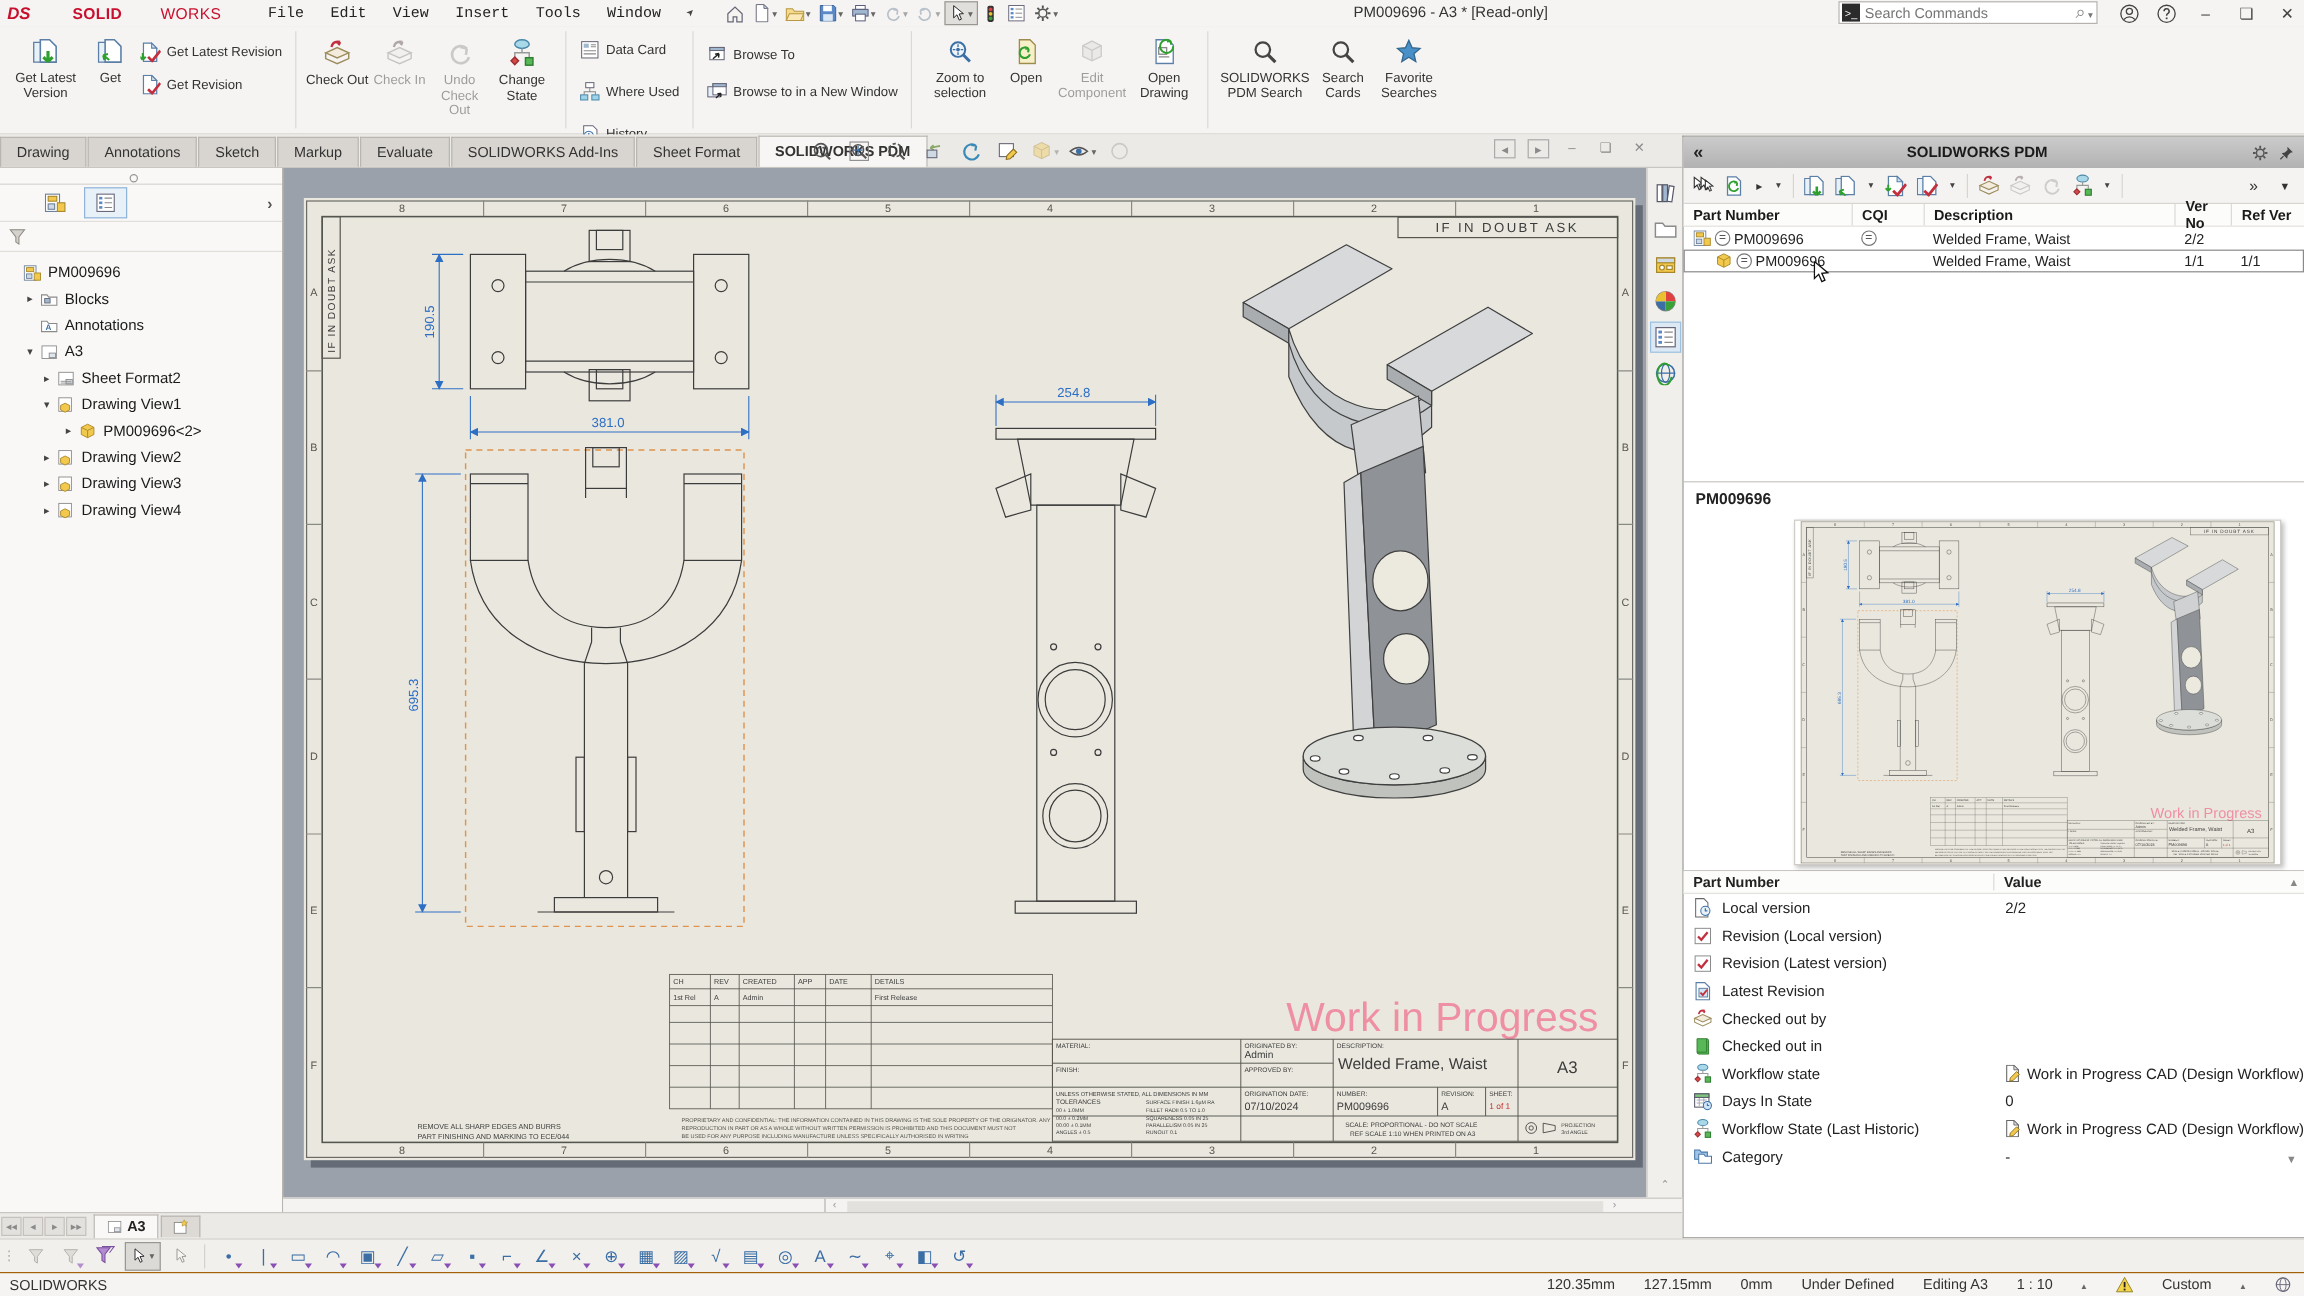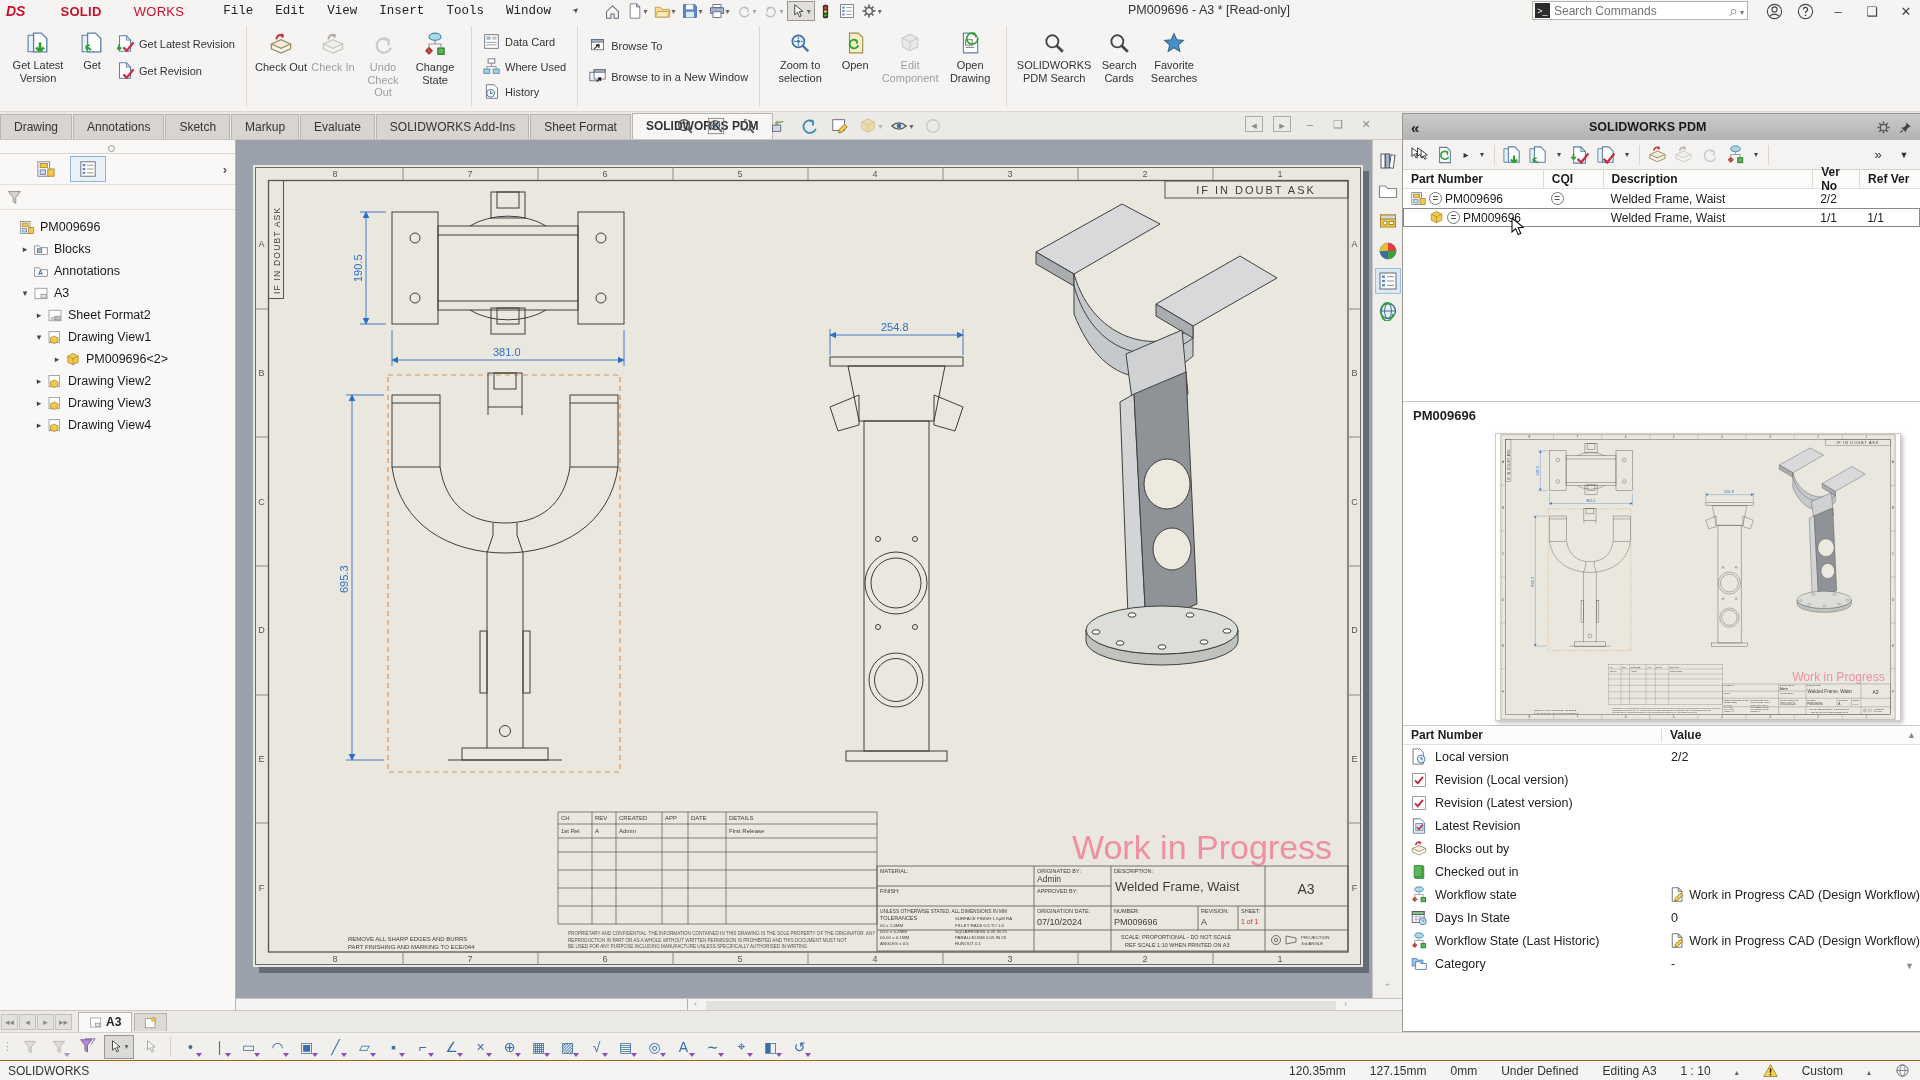--- a/index.html
+++ b/index.html
@@ -165,21 +165,21 @@
   .stool { position:relative; width:29px; height:24px; display:flex; align-items:center; justify-content:center;
            color:#3a6ea5; font-size:14px; }
   .stool .dd { position:absolute; right:3px; bottom:2px; width:0; height:0;
                border-left:3px solid transparent; border-right:3px solid transparent; border-top:4px solid #8a4fb5; }
   .stool .g { pointer-events:none; }
   .cursorbtn { width:30px; height:24px; border:1px solid #9a9792; background:#dcdad6;
                display:flex; align-items:center; justify-content:center; margin:0 2px;}
   #statusbar { position:absolute; left:0; top:1060px; width:1920px; height:20px; background:#f5f4f2;
                border-top:1px solid #a16207; display:flex; align-items:center; font-size:12px; color:#333;}
   #statusbar .appname { margin-left:8px; }
-  #statusbar .right { position:absolute; right:10px; display:flex; align-items:center; gap:24px; }
+  #statusbar .right { position:absolute; right:10px; display:flex; gap:24px; }
   .scaret::before { content:"▴"; font-size:8px; color:#666; }
 </style>
 </head>
 <body>
 
 <svg width="0" height="0" style="position:absolute">
   <defs>
     <marker id="da" viewBox="0 0 10 10" refX="9" refY="5" markerWidth="8" markerHeight="8" orient="auto-start-reverse">
       <path d="M0,0L10,5L0,10z" fill="#2e6fc6"></path>
     </marker>
@@ -818,21 +818,21 @@
     </div>
     <div class="rbtn" style="width:56px">
       <svg class="ric" width="24" height="24">
           <use href="#s-state"></use>
         </svg>
         <span>Change State</span>
     </div>
   </div>
   <div class="rsep"></div>
   <div class="rgroup">
-    <div class="rstack" style="gap:6px; padding-top:6px;">
+    <div class="rstack" style="gap:16px; padding-top:6px;">
       <div class="rsmall">
         <svg width="17" height="17" viewBox="0 0 20 20">
             <rect x="2" y="2" width="16" height="16" fill="#fff" stroke="#667"></rect>
             <rect x="4" y="4" width="5" height="4" fill="#9fb8cf"></rect>
             <line x1="11" y1="5" x2="16" y2="5" stroke="#888"></line>
             <line x1="11" y1="7" x2="16" y2="7" stroke="#888"></line>
             <line x1="4" y1="11" x2="16" y2="11" stroke="#888"></line>
             <line x1="4" y1="14" x2="16" y2="14" stroke="#888"></line>
           </svg>
         <span>Data Card</span>
@@ -1328,21 +1328,21 @@
       <svg class="pic" width="16" height="16">
           <use href="#s-latrev"></use>
         </svg>
       <span class="pl">Latest Revision</span>
         <span class="pv"></span>
     </div>
     <div class="pp-row">
       <svg class="pic" width="17" height="17">
           <use href="#s-chec"></use>
         </svg>
-      <span class="pl">Blocks out by</span>
+      <span class="pl">Checked out by</span>
         <span class="pv"></span>
     </div>
     <div class="pp-row">
       <svg class="pic" width="16" height="16">
           <use href="#s-greenbook"></use>
         </svg>
       <span class="pl">Checked out in</span>
         <span class="pv"></span>
     </div>
     <div class="pp-row">

